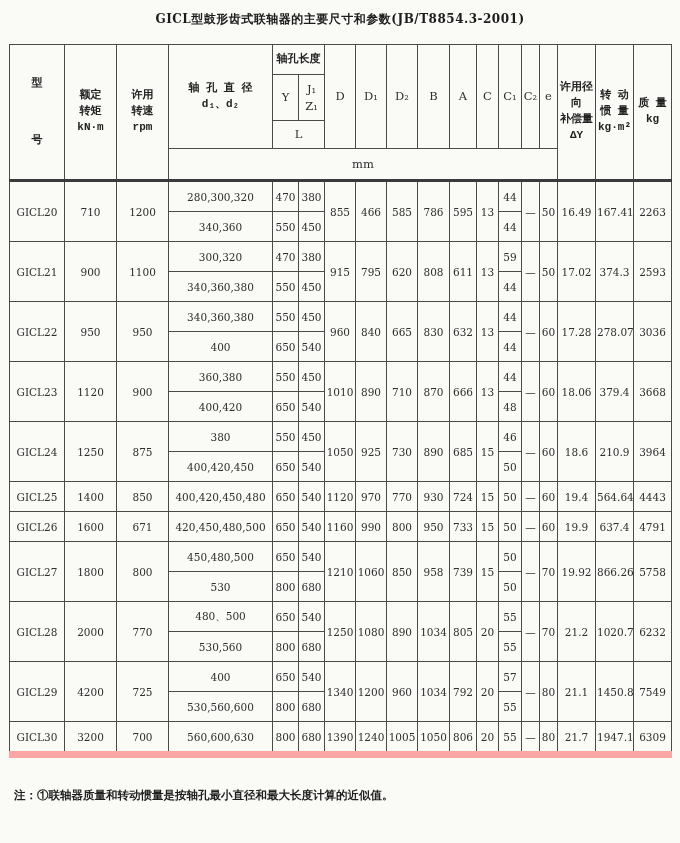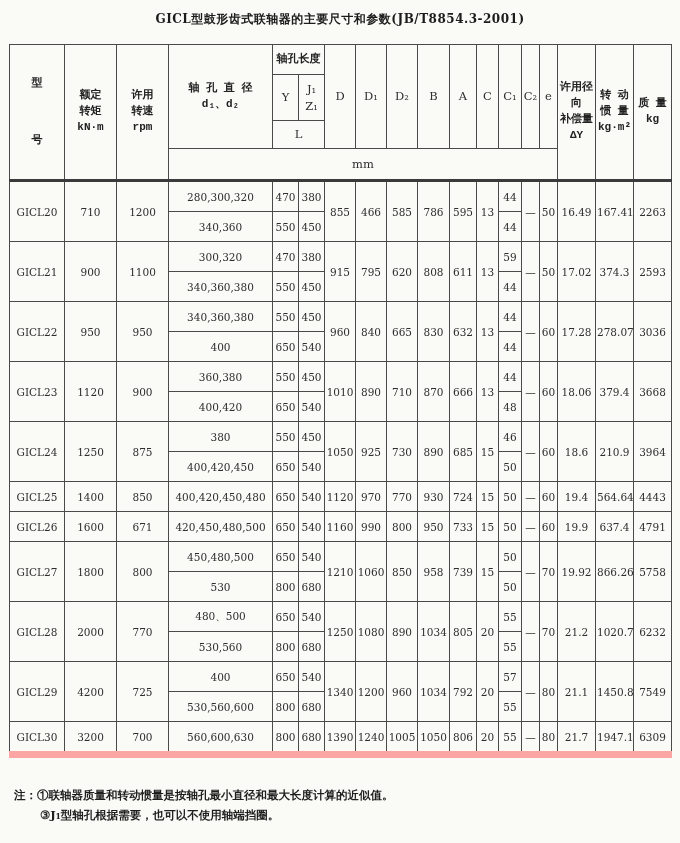--- a/index.html
+++ b/index.html
@@ -392,15 +392,14 @@
         <td>80</td>
         <td>21.7</td>
         <td>1947.17</td>
         <td>6309</td>
       </tr>
     </tbody>
 </table>
 
 <div class="notes">
   <div class="note-line first"><span class="note-label">注：</span><span>①联轴器质量和转动惯量是按轴孔最小直径和最大长度计算的近似值。</span></div>
-  <div class="note-line">③J₁型轴孔根据需要，也可以不使用轴端挡圈。</div>
 
 </div>
 
 </body></html>

